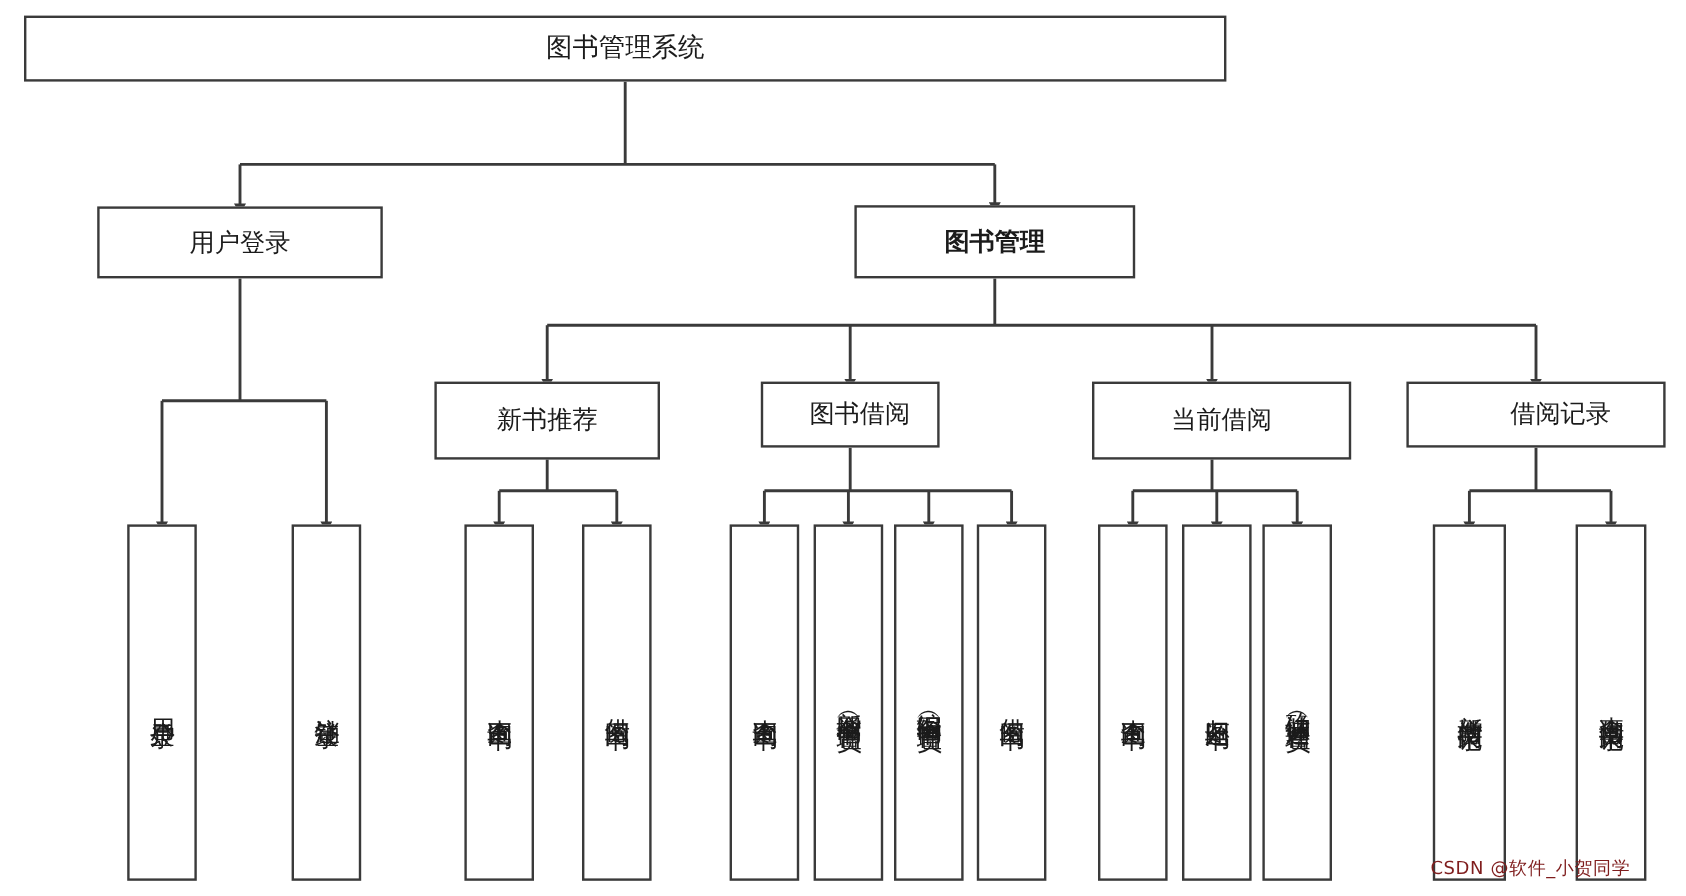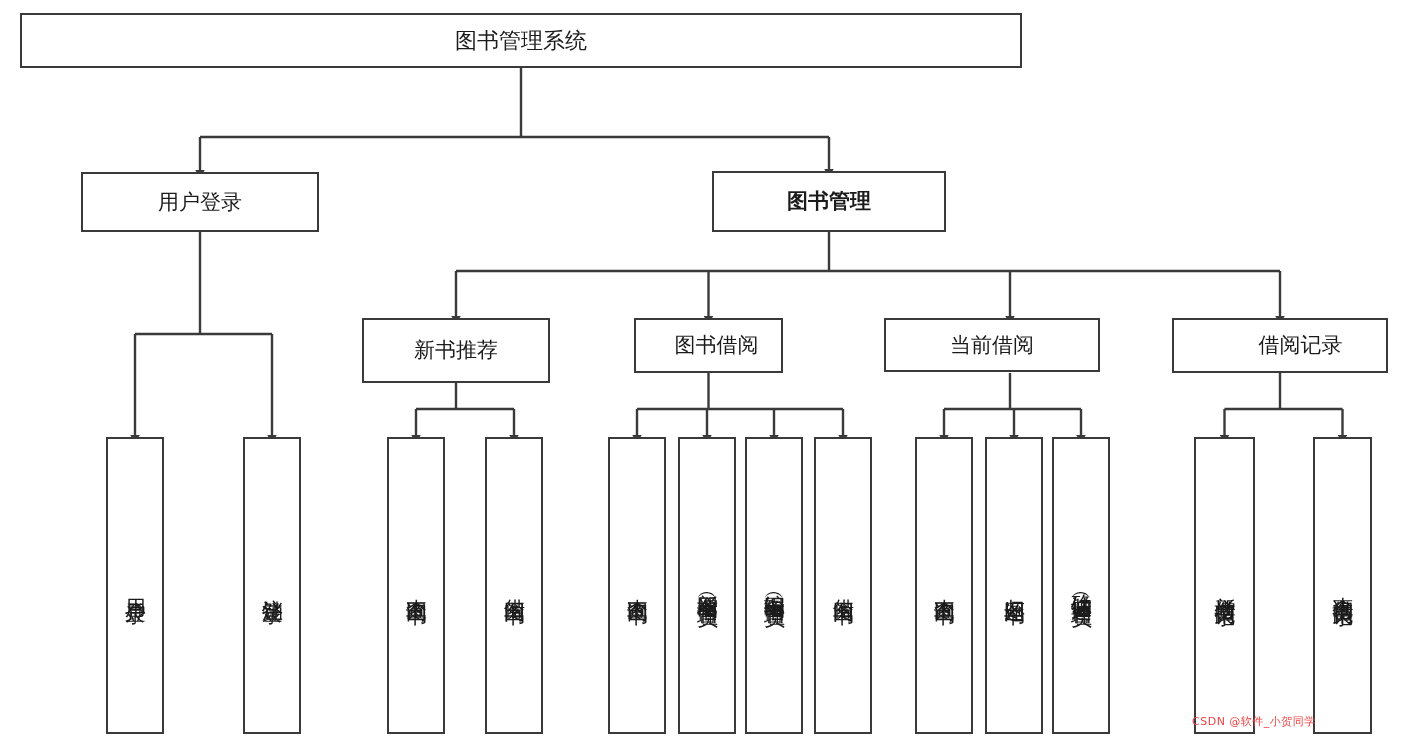--- a/index.html
+++ b/index.html
@@ -53,22 +53,22 @@
     text-orientation: upright;
     font-size: 21px;
     letter-spacing: 2px;
     line-height: 1;
   }
   .node.root .node-label {
     font-size: 22px;
   }
   .watermark {
     position: absolute;
-    color: #ef4444;
-    font-size: 11px;
+    color: #7f1d1d;
+    font-size: 15px;
     white-space: nowrap;
     letter-spacing: 0.5px;
   }
 </style>
 </head>
 <body>
 
 <div id="diagram-root">
 
   <svg class="edges" viewBox="0 0 1405 747" xmlns="http://www.w3.org/2000/svg">
@@ -127,21 +127,21 @@
   </div>
 
   <div class="node horizontal" style="left: 362px; top: 318px; width: 188px; height: 65px;">
     <span class="node-label">新书推荐</span>
   </div>
 
   <div class="node horizontal" style="left: 634px; top: 318px; width: 149px; height: 55px; padding-left: 16px;">
     <span class="node-label">图书借阅</span>
   </div>
 
-  <div class="node horizontal" style="left: 884px; top: 318px; width: 216px; height: 54px;">
+  <div class="node horizontal" style="left: 910px; top: 318px; width: 216px; height: 65px;">
     <span class="node-label">当前借阅</span>
   </div>
 
   <div class="node horizontal" style="left: 1172px; top: 318px; width: 216px; height: 55px; padding-left: 41px;">
     <span class="node-label">借阅记录</span>
   </div>
 
   <div class="node vertical" style="left: 106px; top: 437px; width: 58px; height: 297px;">
     <span class="node-label">用户登录</span>
   </div>

